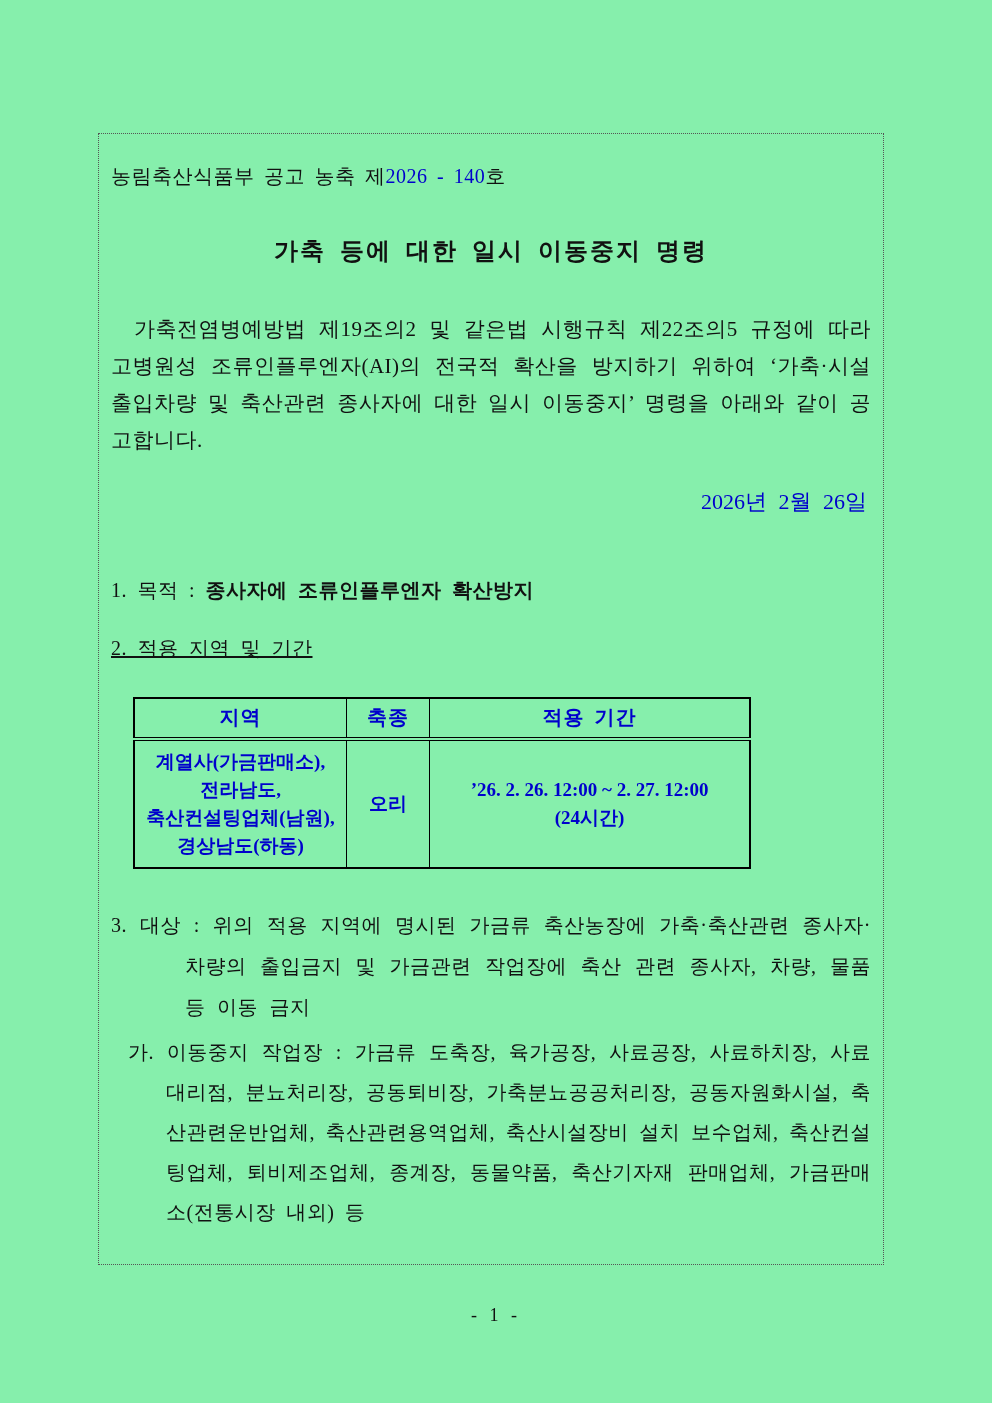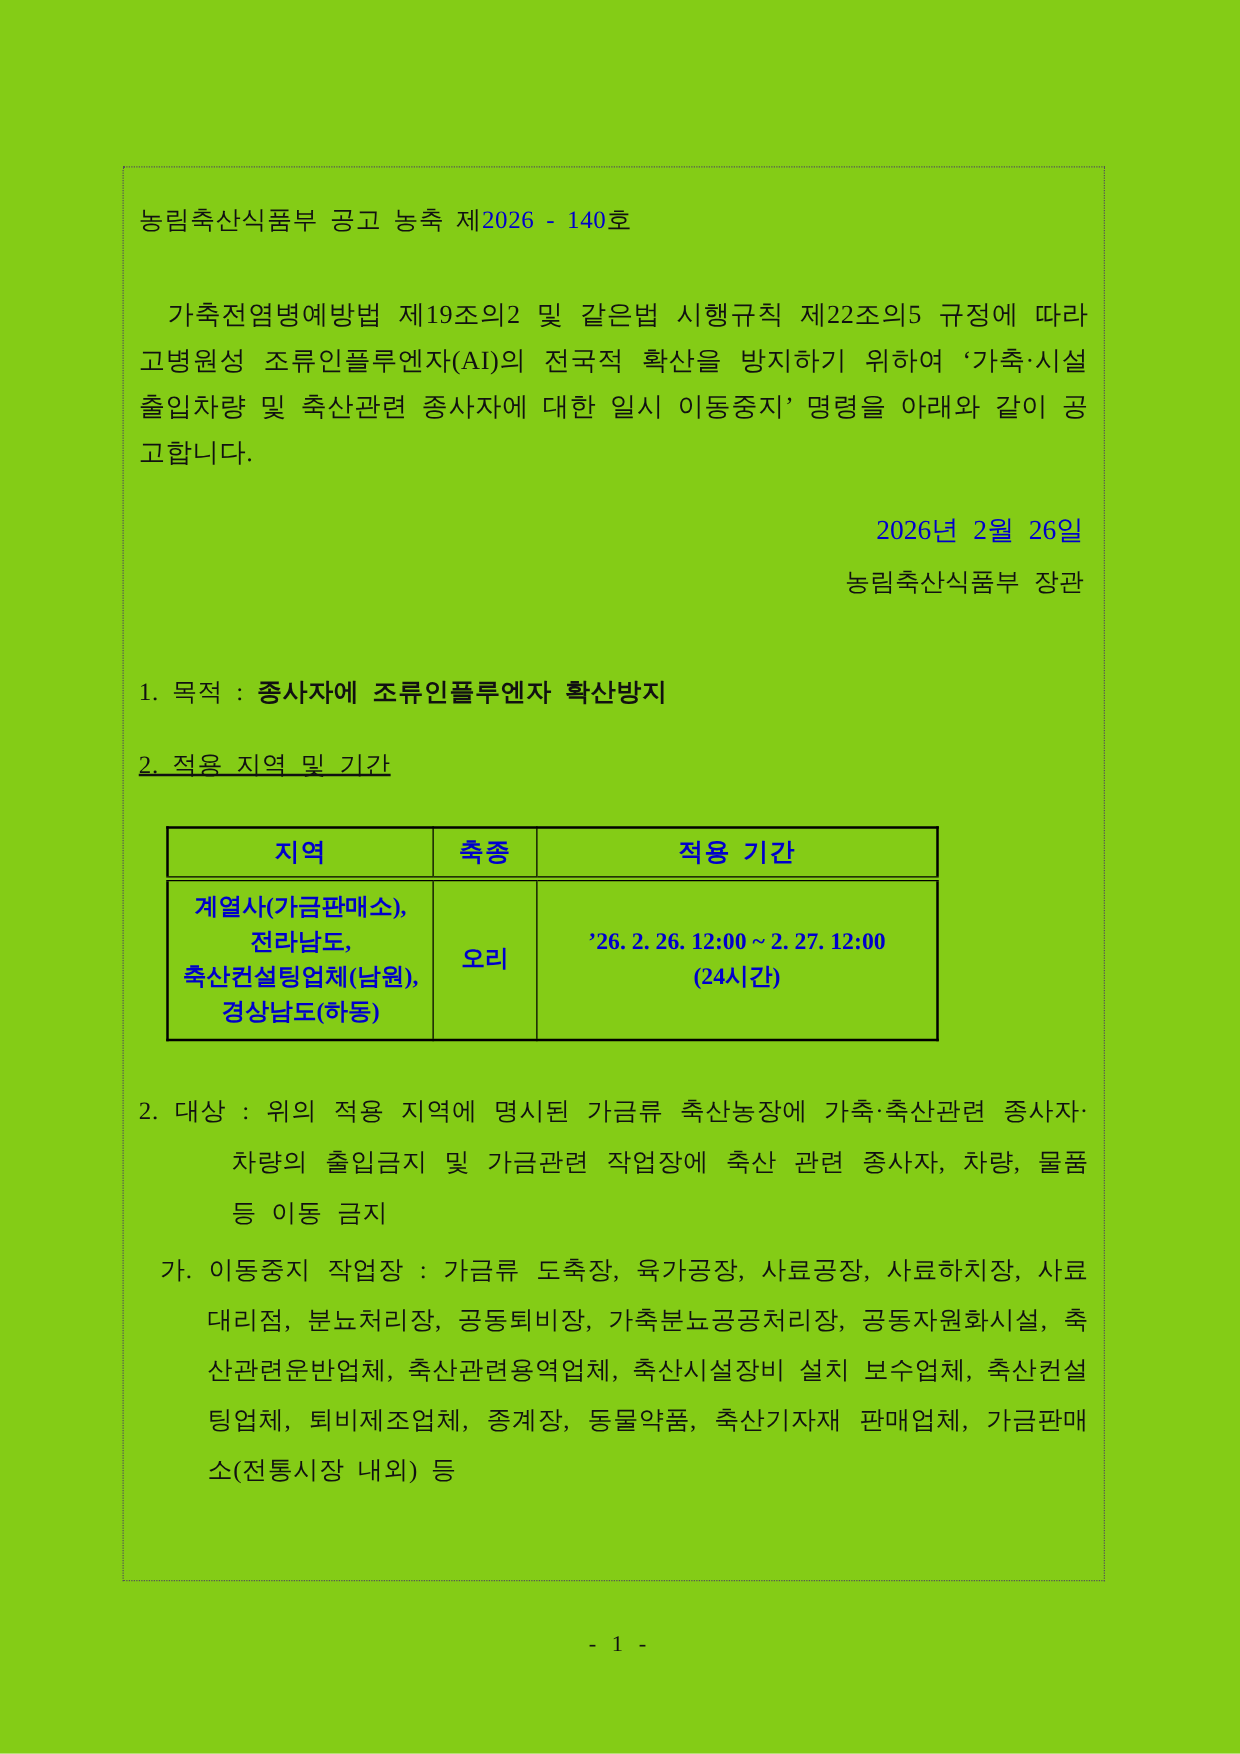--- a/index.html
+++ b/index.html
@@ -4,21 +4,21 @@
 <style>
   html, body {
     margin: 0;
     padding: 0;
     background: #ffffff;
   }
   .page {
     position: relative;
     width: 992px;
     height: 1403px;
-    background: #84cc16;
+    background: #86efac;
     font-family: "Liberation Serif", serif;
     color: #111111;
     overflow: hidden;
   }
   .doc-frame {
     position: absolute;
     left: 98px;
     top: 133px;
     width: 786px;
     height: 1132px;
@@ -138,26 +138,26 @@
 <body>
 
 <div class="page">
 
   <div class="doc-frame">
 
     <div class="header-line">
       <span>농림축산식품부 공고 농축 제</span><span class="accent">2026 - 140</span><span>호</span>
     </div>
 
+    <div class="doc-title">가축 등에 대한 일시 이동중지 명령</div>
 
     <div class="body-par">가축전염병예방법 제19조의2 및 같은법 시행규칙 제22조의5 규정에 따라 고병원성 조류인플루엔자(AI)의 전국적 확산을 방지하기 위하여 ‘가축·시설출입차량 및 축산관련 종사자에 대한 일시 이동중지’ 명령을 아래와 같이 공고합니다.</div>
 
     <div class="date-line accent">2026년 2월 26일</div>
 
-    <div class="signer-line">농림축산식품부 장관</div>
 
     <div class="sec sec1">
       <span>1. 목적 : </span><span class="sec-value">종사자에 조류인플루엔자 확산방지</span>
     </div>
 
     <div class="sec sec2">2. 적용 지역 및 기간</div>
 
     <table class="notice-table">
       <colgroup>
         <col style="width:34.5%">
@@ -184,21 +184,21 @@
           </td>
           <td class="accent">
             <div class="cell-line">’26. 2. 26. 12:00  ~  2. 27. 12:00</div>
             <div class="cell-line">(24시간)</div>
           </td>
         </tr>
       </tbody>
     </table>
 
     <div class="sec sec3">
-      <span>2. 대상 : </span><span>위의 적용 지역에 명시된 가금류 축산농장에 가축·축산관련 종사자·차량의 출입금지 및 가금관련 작업장에 축산 관련 종사자, 차량, 물품 등 이동 금지</span>
+      <span>3. 대상 : </span><span>위의 적용 지역에 명시된 가금류 축산농장에 가축·축산관련 종사자·차량의 출입금지 및 가금관련 작업장에 축산 관련 종사자, 차량, 물품 등 이동 금지</span>
     </div>
 
     <div class="sec sec-ga">
       <span>가. 이동중지 작업장 : </span><span>가금류 도축장, 육가공장, 사료공장, 사료하치장, 사료대리점, 분뇨처리장, 공동퇴비장, 가축분뇨공공처리장, 공동자원화시설, 축산관련운반업체, 축산관련용역업체, 축산시설장비 설치 보수업체, 축산컨설팅업체, 퇴비제조업체, 종계장, 동물약품, 축산기자재 판매업체, 가금판매소(전통시장 내외) 등</span>
     </div>
 
   </div>
 
   <div class="page-number">- 1 -</div>
 

